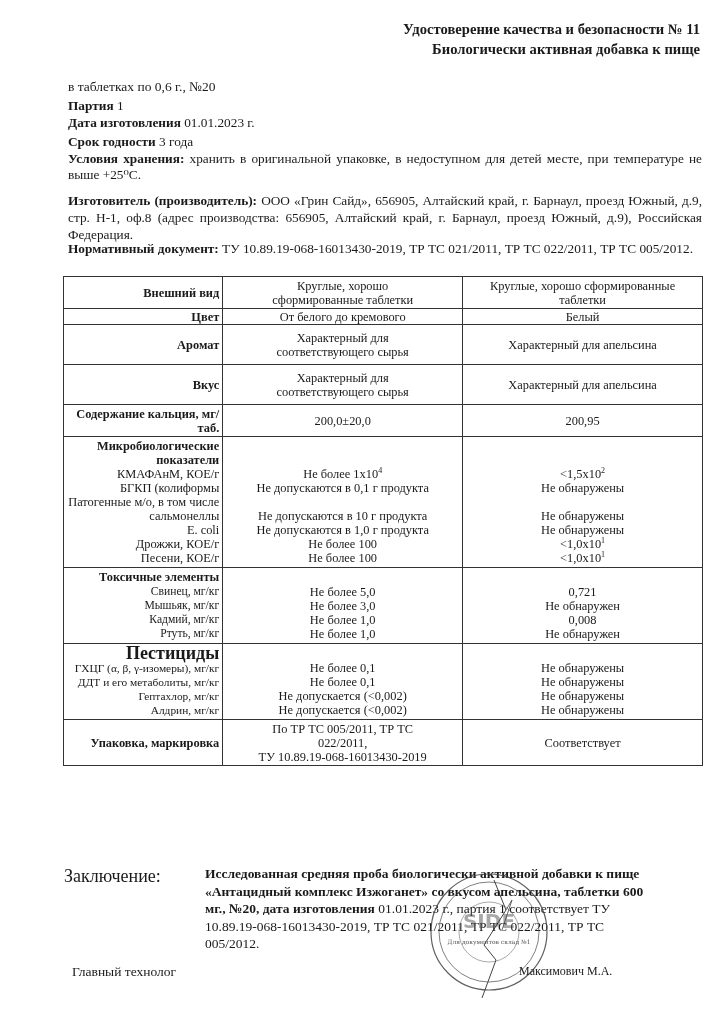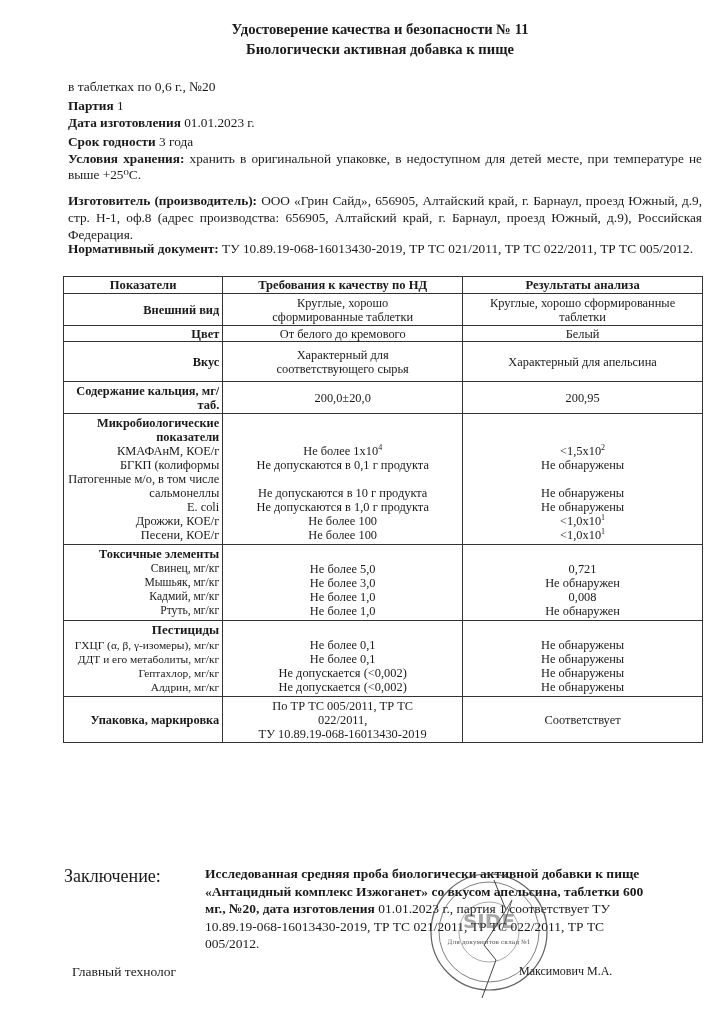--- a/index.html
+++ b/index.html
@@ -1,21 +1,21 @@
 <!DOCTYPE html>
 <html><head>
 <meta charset="utf-8">
 <style>
   html, body { margin: 0; padding: 0; background: #ffffff; }
   body {
     width: 724px; height: 1024px; position: relative; overflow: hidden;
     font-family: "Liberation Serif", "DejaVu Serif", serif;
     color: #1a1a1a; font-size: 13.3px; line-height: 15.5px;
   }
-  .title-block { position: absolute; left: 60px; top: 19px; width: 640px; text-align: center; font-weight: bold; font-size: 14.6px; line-height: 20px; }
+  .title-block { position: absolute; left: 60px; top: 19px; width: 640px; text-align: right; font-weight: bold; font-size: 14.6px; line-height: 20px; }
   .subtitle-line { position: absolute; left: 68px; top: 79px; font-size: 13.5px; }
   .info { position: absolute; left: 68px; width: 634px; }
   .info b { font-weight: bold; }
   .just { text-align: justify; text-align-last: left; }
   table.q {
     position: absolute; left: 63px; top: 276px; width: 640px;
     border-collapse: collapse; font-size: 12.4px; line-height: 14px;
   }
   table.q td, table.q th { border: 1px solid #333; padding: 0 3px; vertical-align: middle; }
   table.q th { font-weight: bold; height: 16px; font-size: 12.6px; }
@@ -67,34 +67,34 @@
   <span>ТУ 10.89.19-068-16013430-2019, ТР ТС 021/2011, ТР ТС 022/2011, ТР ТС 005/2012.</span>
 </div>
 
 <table class="q">
   <colgroup>
       <col class="col1">
       <col class="col2">
       <col class="col3">
     </colgroup>
   <tbody>
-      <tr>
-    <th>Показатели</th>
-    <th>Требования к качеству по НД</th>
-    <th>Результаты анализа</th>
-  </tr>
   <tr style="height:32px;">
     <td class="l bold">Внешний вид</td>
     <td class="c" style="padding:0 30px;">Круглые, хорошо сформированные таблетки</td>
     <td class="c">Круглые, хорошо сформированные таблетки</td>
   </tr>
   <tr style="height:16px;">
     <td class="l bold">Цвет</td>
     <td class="c">От белого до кремового</td>
     <td class="c">Белый</td>
+  </tr>
+  <tr style="height:40px;">
+    <td class="l bold">Аромат</td>
+    <td class="c" style="padding:0 40px;">Характерный для соответствующего сырья</td>
+    <td class="c">Характерный для апельсина</td>
   </tr>
   <tr style="height:40px;">
     <td class="l bold">Вкус</td>
     <td class="c" style="padding:0 40px;">Характерный для соответствующего сырья</td>
     <td class="c">Характерный для апельсина</td>
   </tr>
   <tr style="height:32px;">
     <td class="l bold">Содержание кальция, мг/таб.</td>
     <td class="c">200,0±20,0</td>
     <td class="c">200,95</td>
@@ -152,21 +152,21 @@
       <span class="gl" style="height:15px;"></span>
       <span class="gl">0,721</span>
       <span class="gl">Не обнаружен</span>
       <span class="gl">0,008</span>
       <span class="gl">Не обнаружен</span>
     </td>
   </tr>
 
   <tr>
     <td class="l group-cell" style="font-size:11.4px;">
-      <span class="bold" style="display:block; font-size:13px; height:15px;">Пестициды</span>
+      <span class="bold" style="display:block; font-size:18px; height:15px;">Пестициды</span>
       <span class="gl">ГХЦГ (α, β, γ-изомеры), мг/кг</span>
       <span class="gl">ДДТ и его метаболиты, мг/кг</span>
       <span class="gl">Гептахлор, мг/кг</span>
       <span class="gl">Алдрин, мг/кг</span>
     </td>
     <td class="c group-cell">
       <span class="gl" style="height:15px;"></span>
       <span class="gl">Не более 0,1</span>
       <span class="gl">Не более 0,1</span>
       <span class="gl">Не допускается (&lt;0,002)</span>

